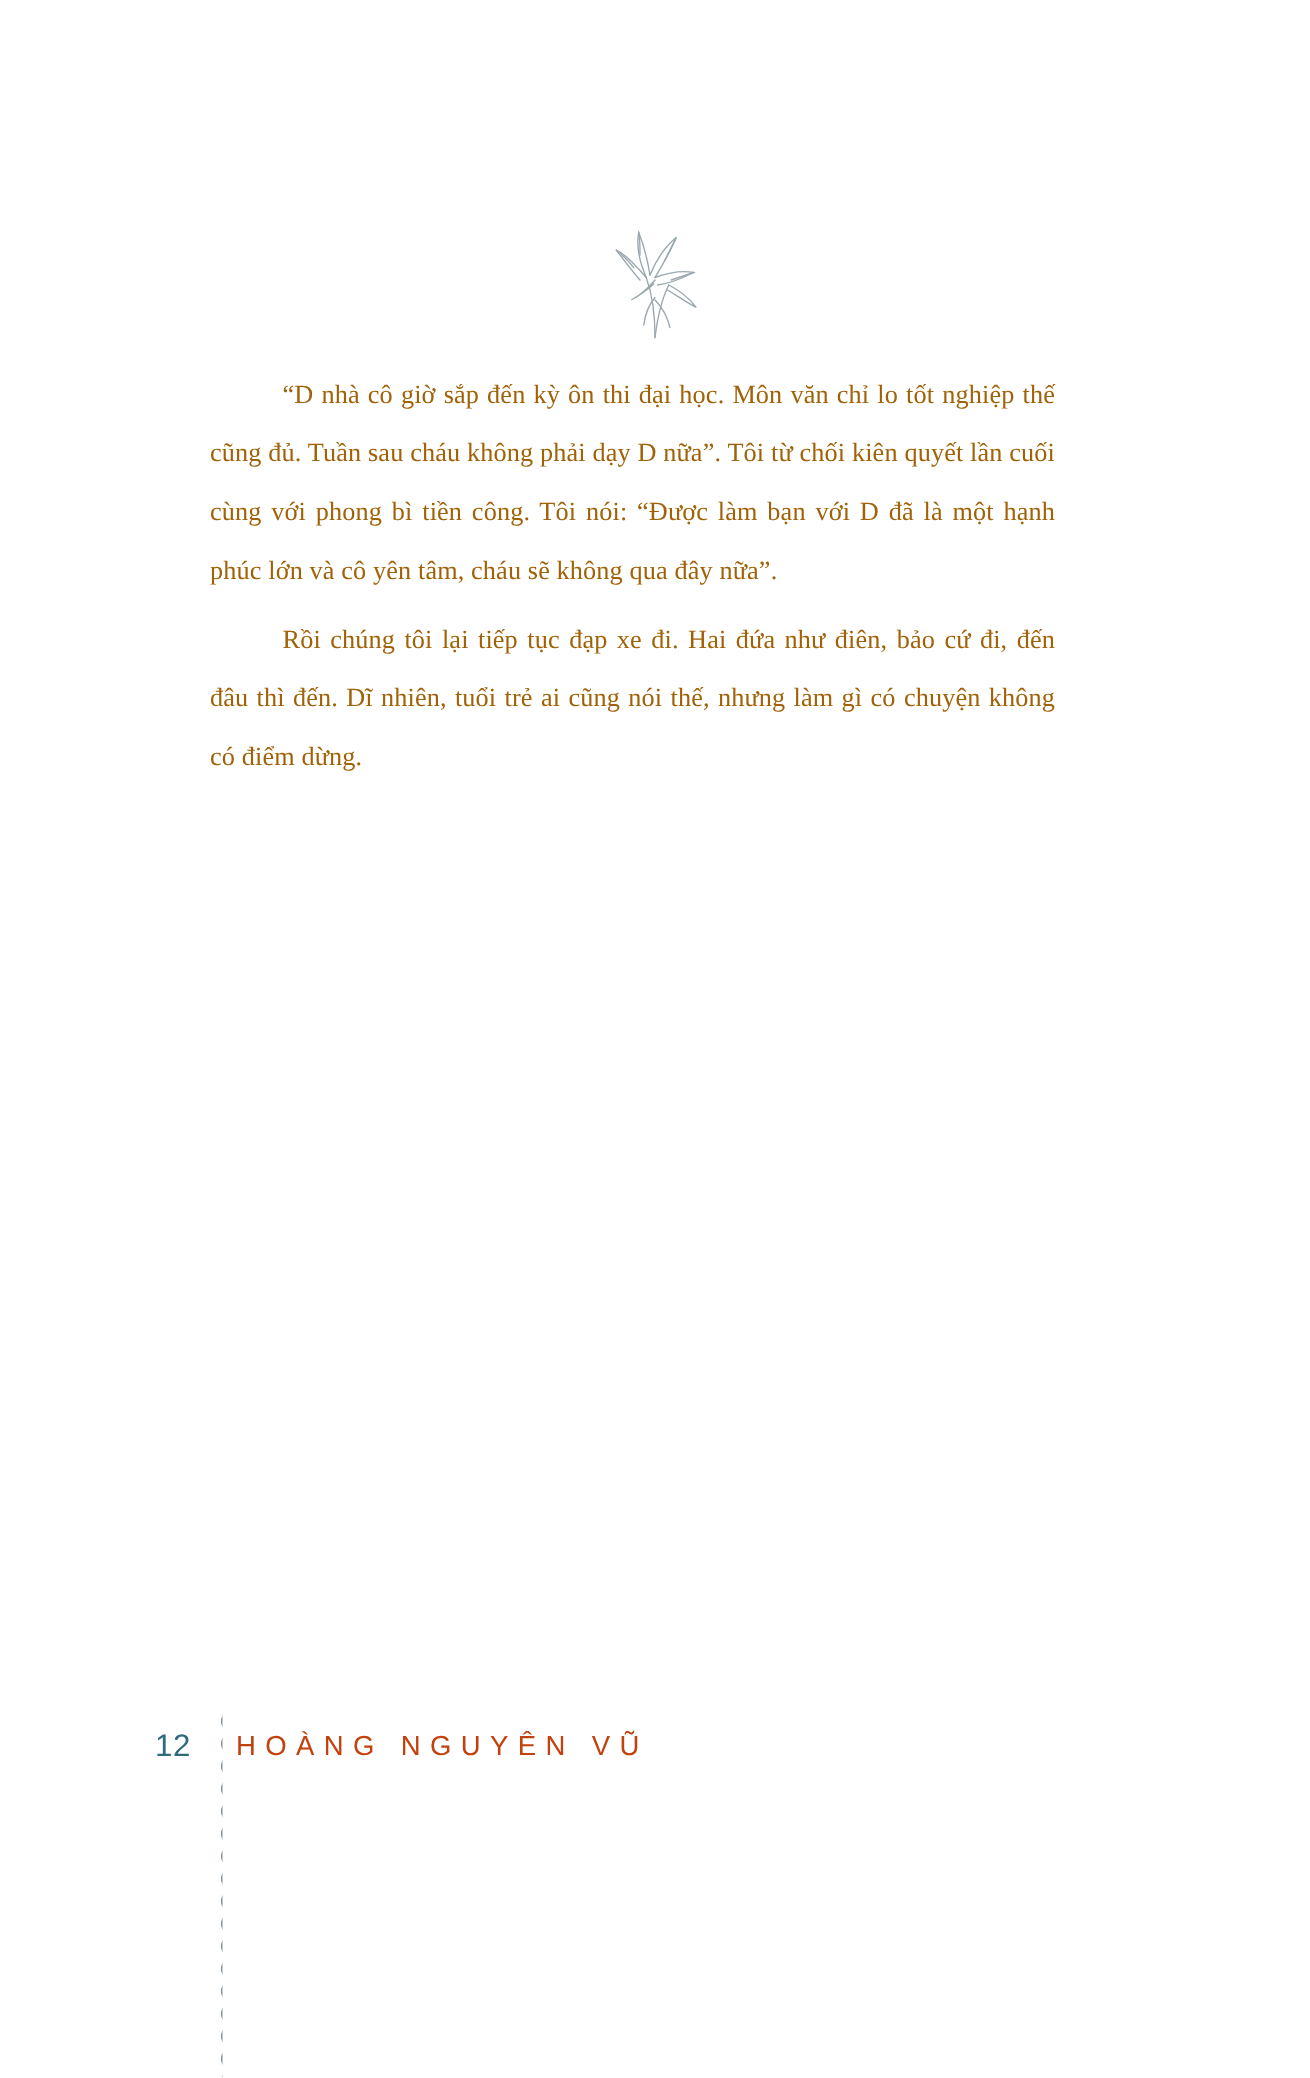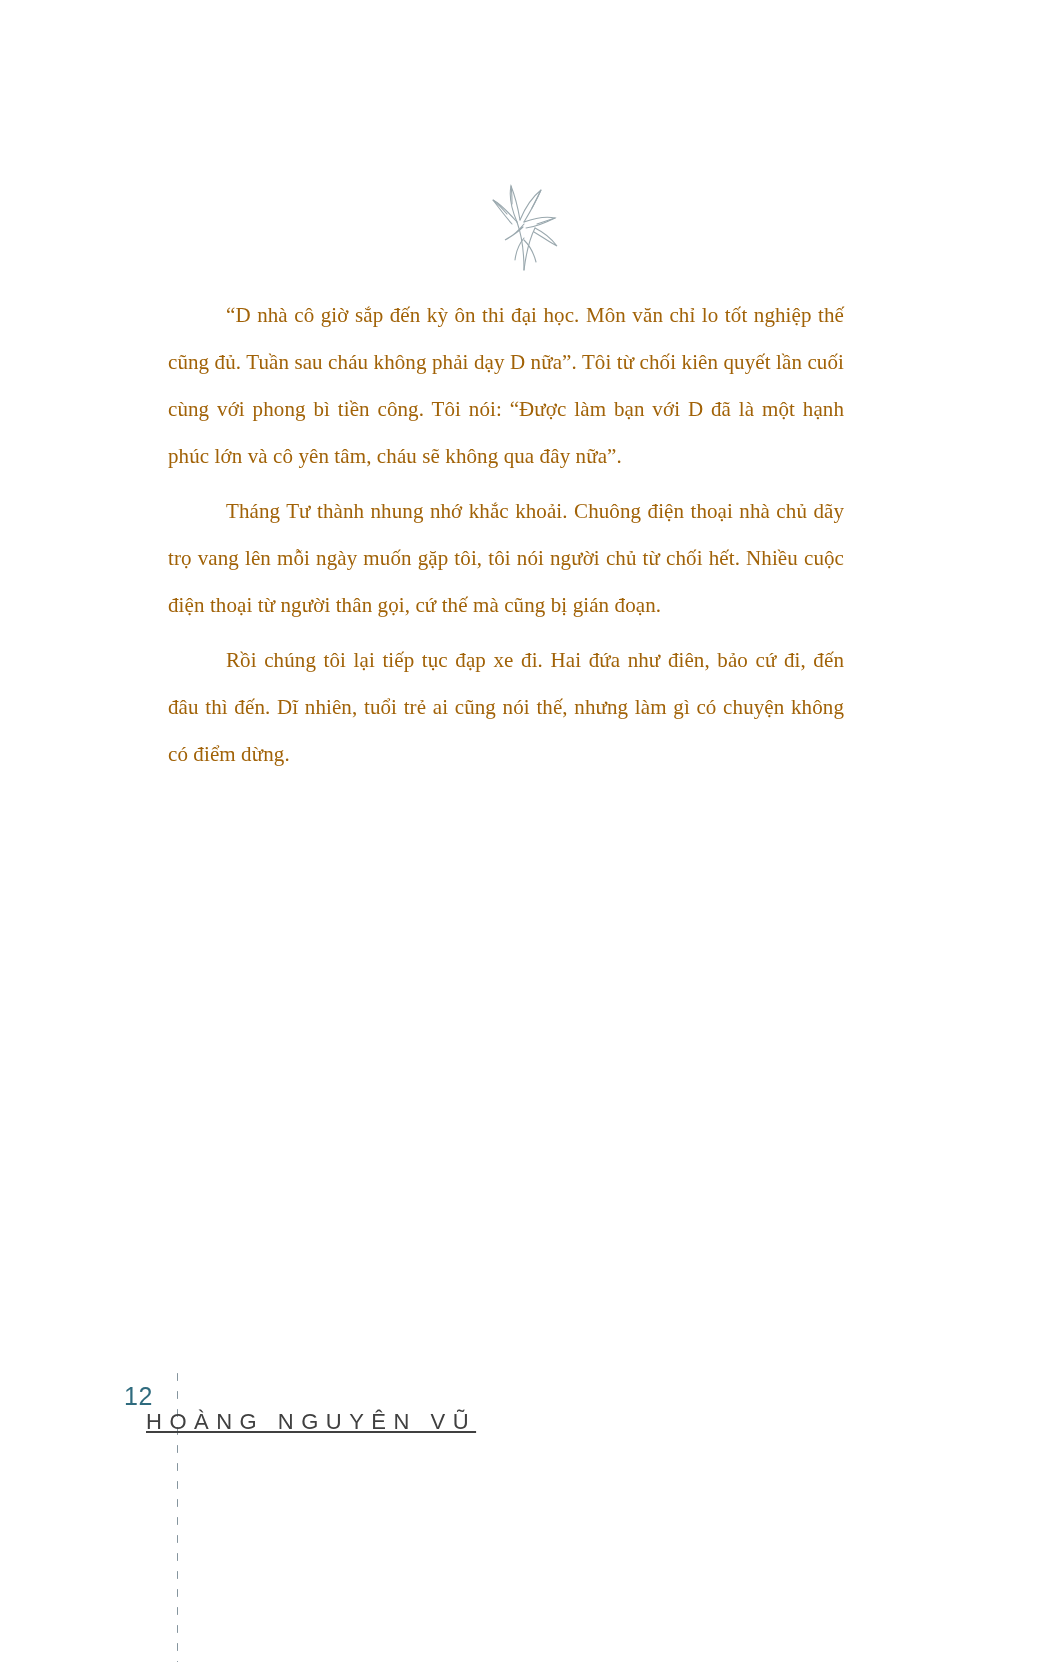--- a/index.html
+++ b/index.html
@@ -54,22 +54,21 @@
   .content p:last-child {
     margin-bottom: 0;
   }
 
   
   .footer {
     position: absolute;
     left: 124px;
     top: 1384px;
     display: flex;
-    align-items: flex-start;
-    flex-direction: column;
+    align-items: flex-end;
   }
   .folio {
     font-size: 25px;
     color: #2f6b7e;
     font-family: "Liberation Sans", sans-serif;
     letter-spacing: 0.5px;
     line-height: 1;
     padding-right: 14px;
   }
   .dotrule {
@@ -80,24 +79,23 @@
     height: 294px;
     background-image: radial-gradient(#7f8f99 0.9px, transparent 1.1px);
     background-size: 4px 18px;
     background-repeat: repeat-y;
     opacity: 0.95;
   }
   .running-head {
     font-family: "Liberation Sans", sans-serif;
     font-size: 22px;
     letter-spacing: 7.5px;
-    color: #404040;
+    color: #c2410c;
     padding-left: 22px;
     white-space: nowrap;
-    text-decoration: underline;
   }
 </style>
 </head>
 <body>
 
 <div class="page">
 
   <div class="ornament">
     <svg width="86" height="96" viewBox="0 0 86 96" fill="none" stroke="#9aa8ae" stroke-width="1.1" stroke-linecap="round">
       <path d="M43 92 C43 74 41 58 36 44"></path>
@@ -112,21 +110,20 @@
       <path d="M60 12 C57 18 54 24 51 30"></path>
       <path d="M12 22 C17 26 22 31 26 36"></path>
       <path d="M74 40 C68 42 62 44 56 46"></path>
       <path d="M43 60 C38 66 35 74 34 82"></path>
       <path d="M43 62 C49 68 53 76 55 84"></path>
     </svg>
   </div>
 
   <div class="content">
     <p>“D nhà cô giờ sắp đến kỳ ôn thi đại học. Môn văn chỉ lo tốt nghiệp thế cũng đủ. Tuần sau cháu không phải dạy D nữa”. Tôi từ chối kiên quyết lần cuối cùng với phong bì tiền công. Tôi nói: “Được làm bạn với D đã là một hạnh phúc lớn và cô yên tâm, cháu sẽ không qua đây nữa”.</p>
-    <p>Tháng Tư thành nhung nhớ khắc khoải. Chuông điện thoại nhà chủ dãy trọ vang lên mỗi ngày muốn gặp tôi, tôi nói người chủ từ chối hết. Nhiều cuộc điện thoại từ người thân gọi, cứ thế mà cũng bị gián đoạn.</p>
     <p>Rồi chúng tôi lại tiếp tục đạp xe đi. Hai đứa như điên, bảo cứ đi, đến đâu thì đến. Dĩ nhiên, tuổi trẻ ai cũng nói thế, nhưng làm gì có chuyện không có điểm dừng.</p>
   </div>
 
   <div class="dotrule"></div>
 
   <div class="footer">
     <div class="folio">12</div>
     <div class="running-head">HOÀNG NGUYÊN VŨ</div>
   </div>
 

